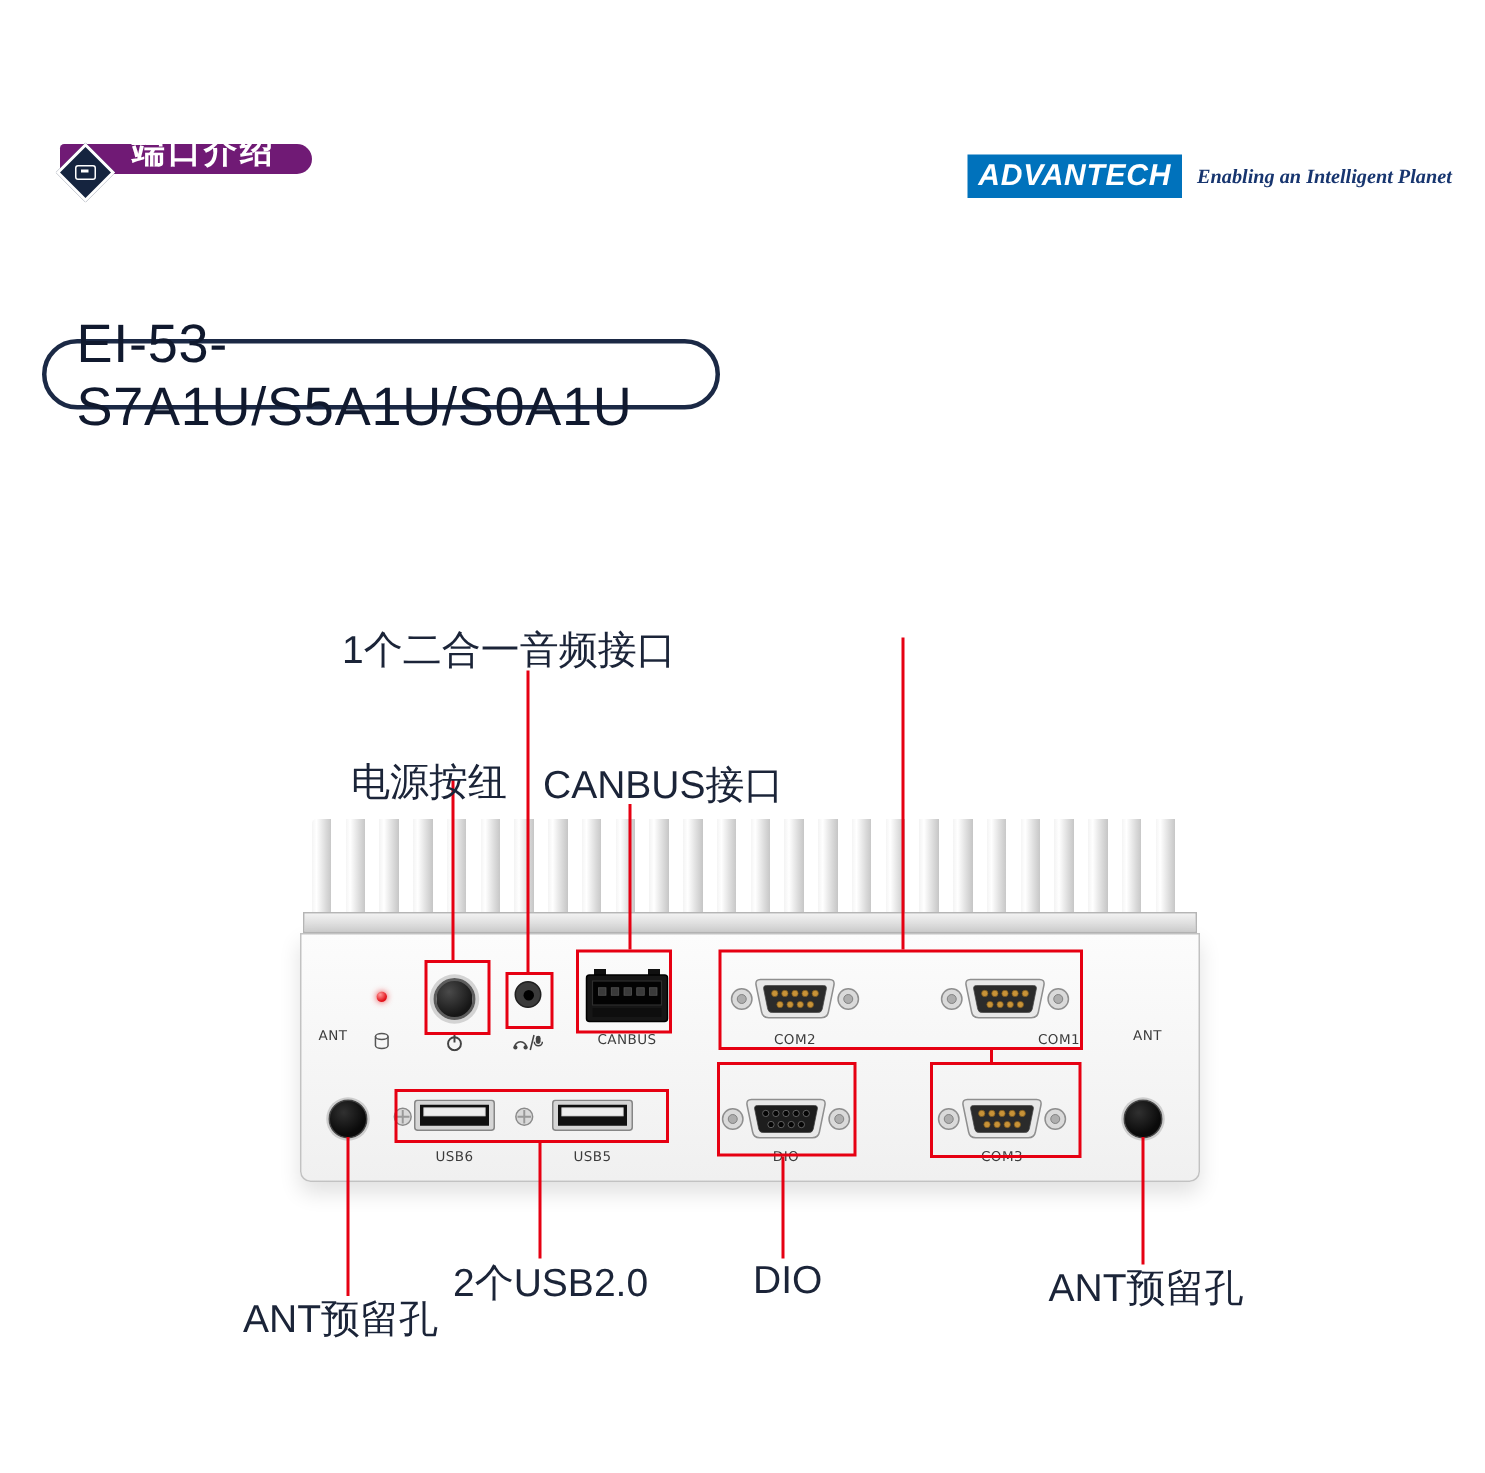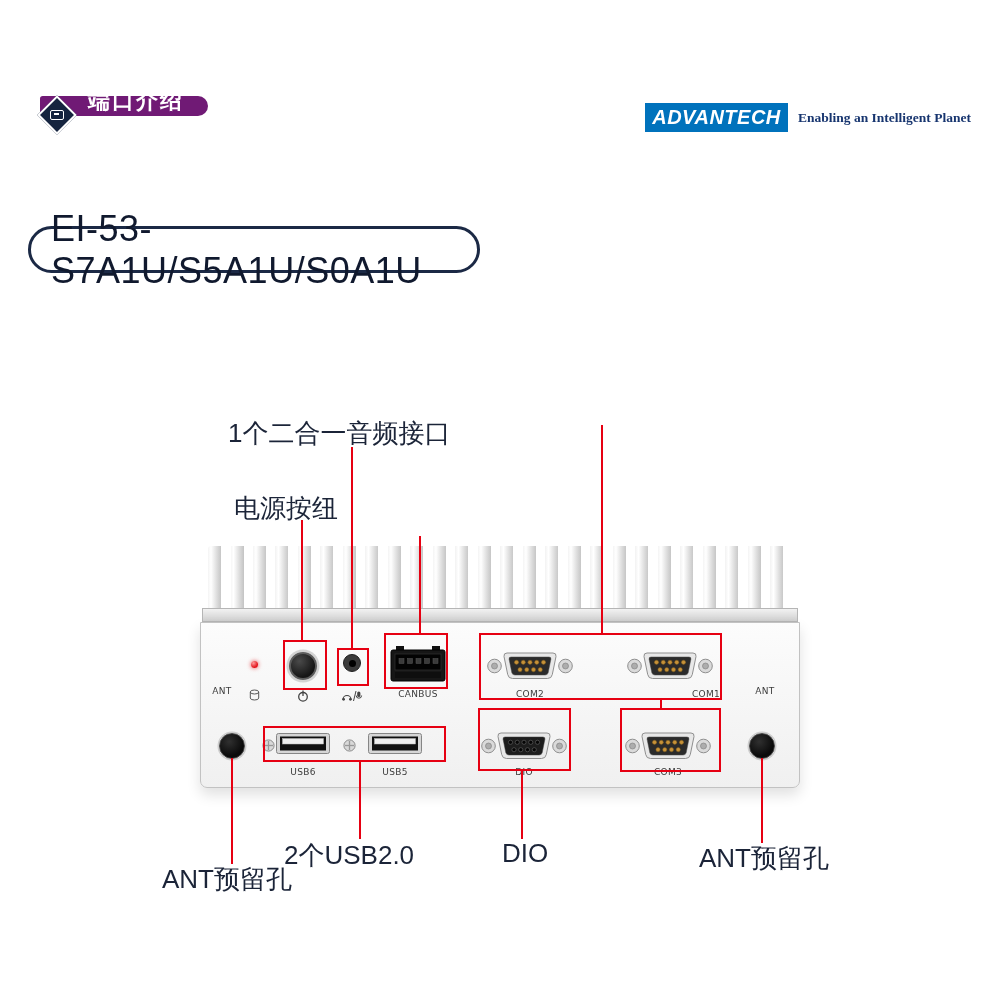--- a/index.html
+++ b/index.html
@@ -13,21 +13,21 @@
   .badge-diamond{position:absolute;left:41px;top:99px;width:30px;height:30px;}
   .diamond-shape{position:absolute;left:2px;top:2px;width:24px;height:24px;background:#15243f;
     border:2px solid #ffffff;transform:rotate(45deg);}
   .plug-glyph{position:absolute;left:9px;top:11px;width:12px;height:8px;border:1.6px solid #fff;border-radius:2px;}
   .plug-glyph::after{content:"";position:absolute;left:2.5px;top:2px;width:5px;height:2px;background:#fff;}
 
   .logo-box{position:absolute;left:645px;top:103px;width:143px;height:29px;background:#0072bc;
     display:flex;align-items:center;justify-content:center;}
   .logo-text{color:#fff;font-size:20px;font-weight:800;font-style:italic;letter-spacing:.5px;}
   .tagline{position:absolute;left:798px;top:110px;font-family:"Liberation Serif","DejaVu Serif",serif;
-    font-weight:700;font-size:13.5px;color:#17356f;}
+    font-style:italic;font-weight:700;font-size:13.5px;color:#17356f;}
 
   
   .model-pill{position:absolute;left:28px;top:226px;width:452px;height:47px;box-sizing:border-box;
     border:3px solid #1b2945;border-radius:26px;display:flex;align-items:center;padding-left:20px;
     font-size:36px;color:#10192e;letter-spacing:.5px;}
 
   
   .heatsink-fins{position:absolute;left:208px;top:546px;width:584px;height:62px;
     background:repeating-linear-gradient(90deg,
       #f4f4f4 0px,#ffffff 3px,#dcdcdc 9px,#c6c6c6 13px,
@@ -278,19 +278,20 @@
   <div class="red-vline" style="left:301px;top:520px;height:120px;"></div>
   <div class="red-vline" style="left:419px;top:536px;height:97px;"></div>
   <div class="red-vline" style="left:601px;top:425px;height:208px;"></div>
   <div class="red-vline" style="left:660px;top:700px;height:8px;"></div>
   <div class="red-vline" style="left:359px;top:762px;height:77px;"></div>
   <div class="red-vline" style="left:521px;top:771px;height:68px;"></div>
   <div class="red-vline" style="left:231px;top:758px;height:106px;"></div>
   <div class="red-vline" style="left:761px;top:758px;height:85px;"></div>
 
   <div class="callout-label" style="left:212px;top:416px;margin-left:16px;">1个二合一音频接口</div>
-  <div class="callout-label" style="left:234px;top:491px;">电源按纽</div>
-  <div class="callout-label" style="left:284px;top:838px;">2个USB2.0</div>
+  <div class="callout-label" style="left:234px;top:504px;">电源按纽</div>
+  <div class="callout-label" style="left:362px;top:506px;">CANBUS接口</div>
+  <div class="callout-label" style="left:302px;top:838px;">2个USB2.0</div>
   <div class="callout-label" style="left:502px;top:838px;">DIO</div>
   <div class="callout-label" style="left:162px;top:862px;">ANT预留孔</div>
   <div class="callout-label" style="left:699px;top:841px;">ANT预留孔</div>
 
 </div>
 
 </body></html>

